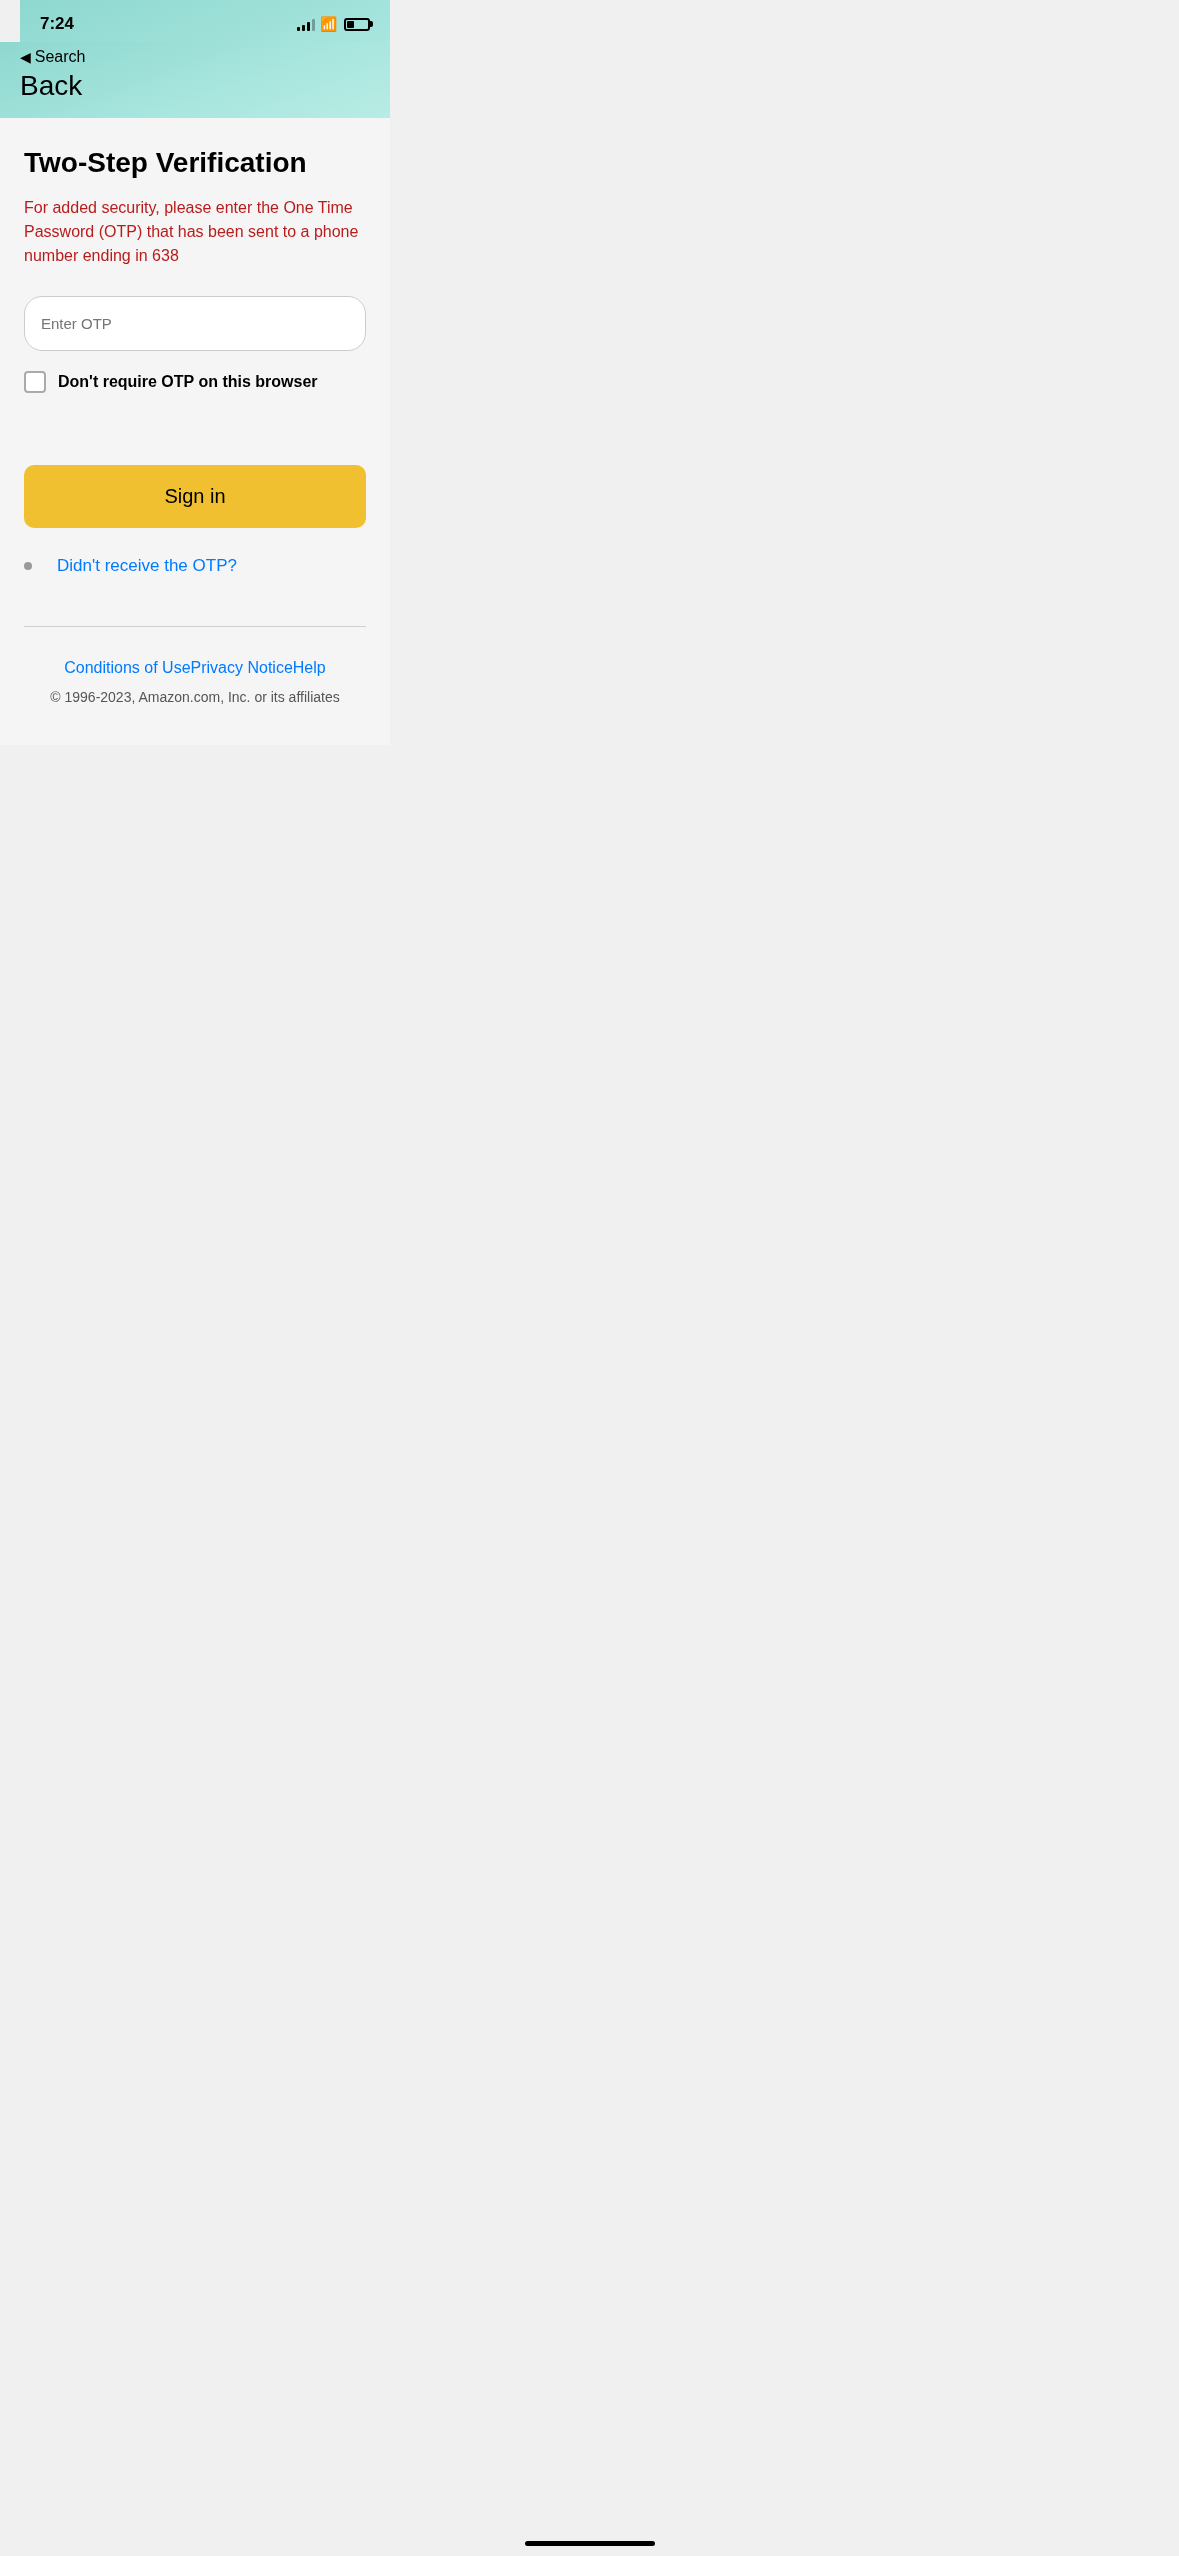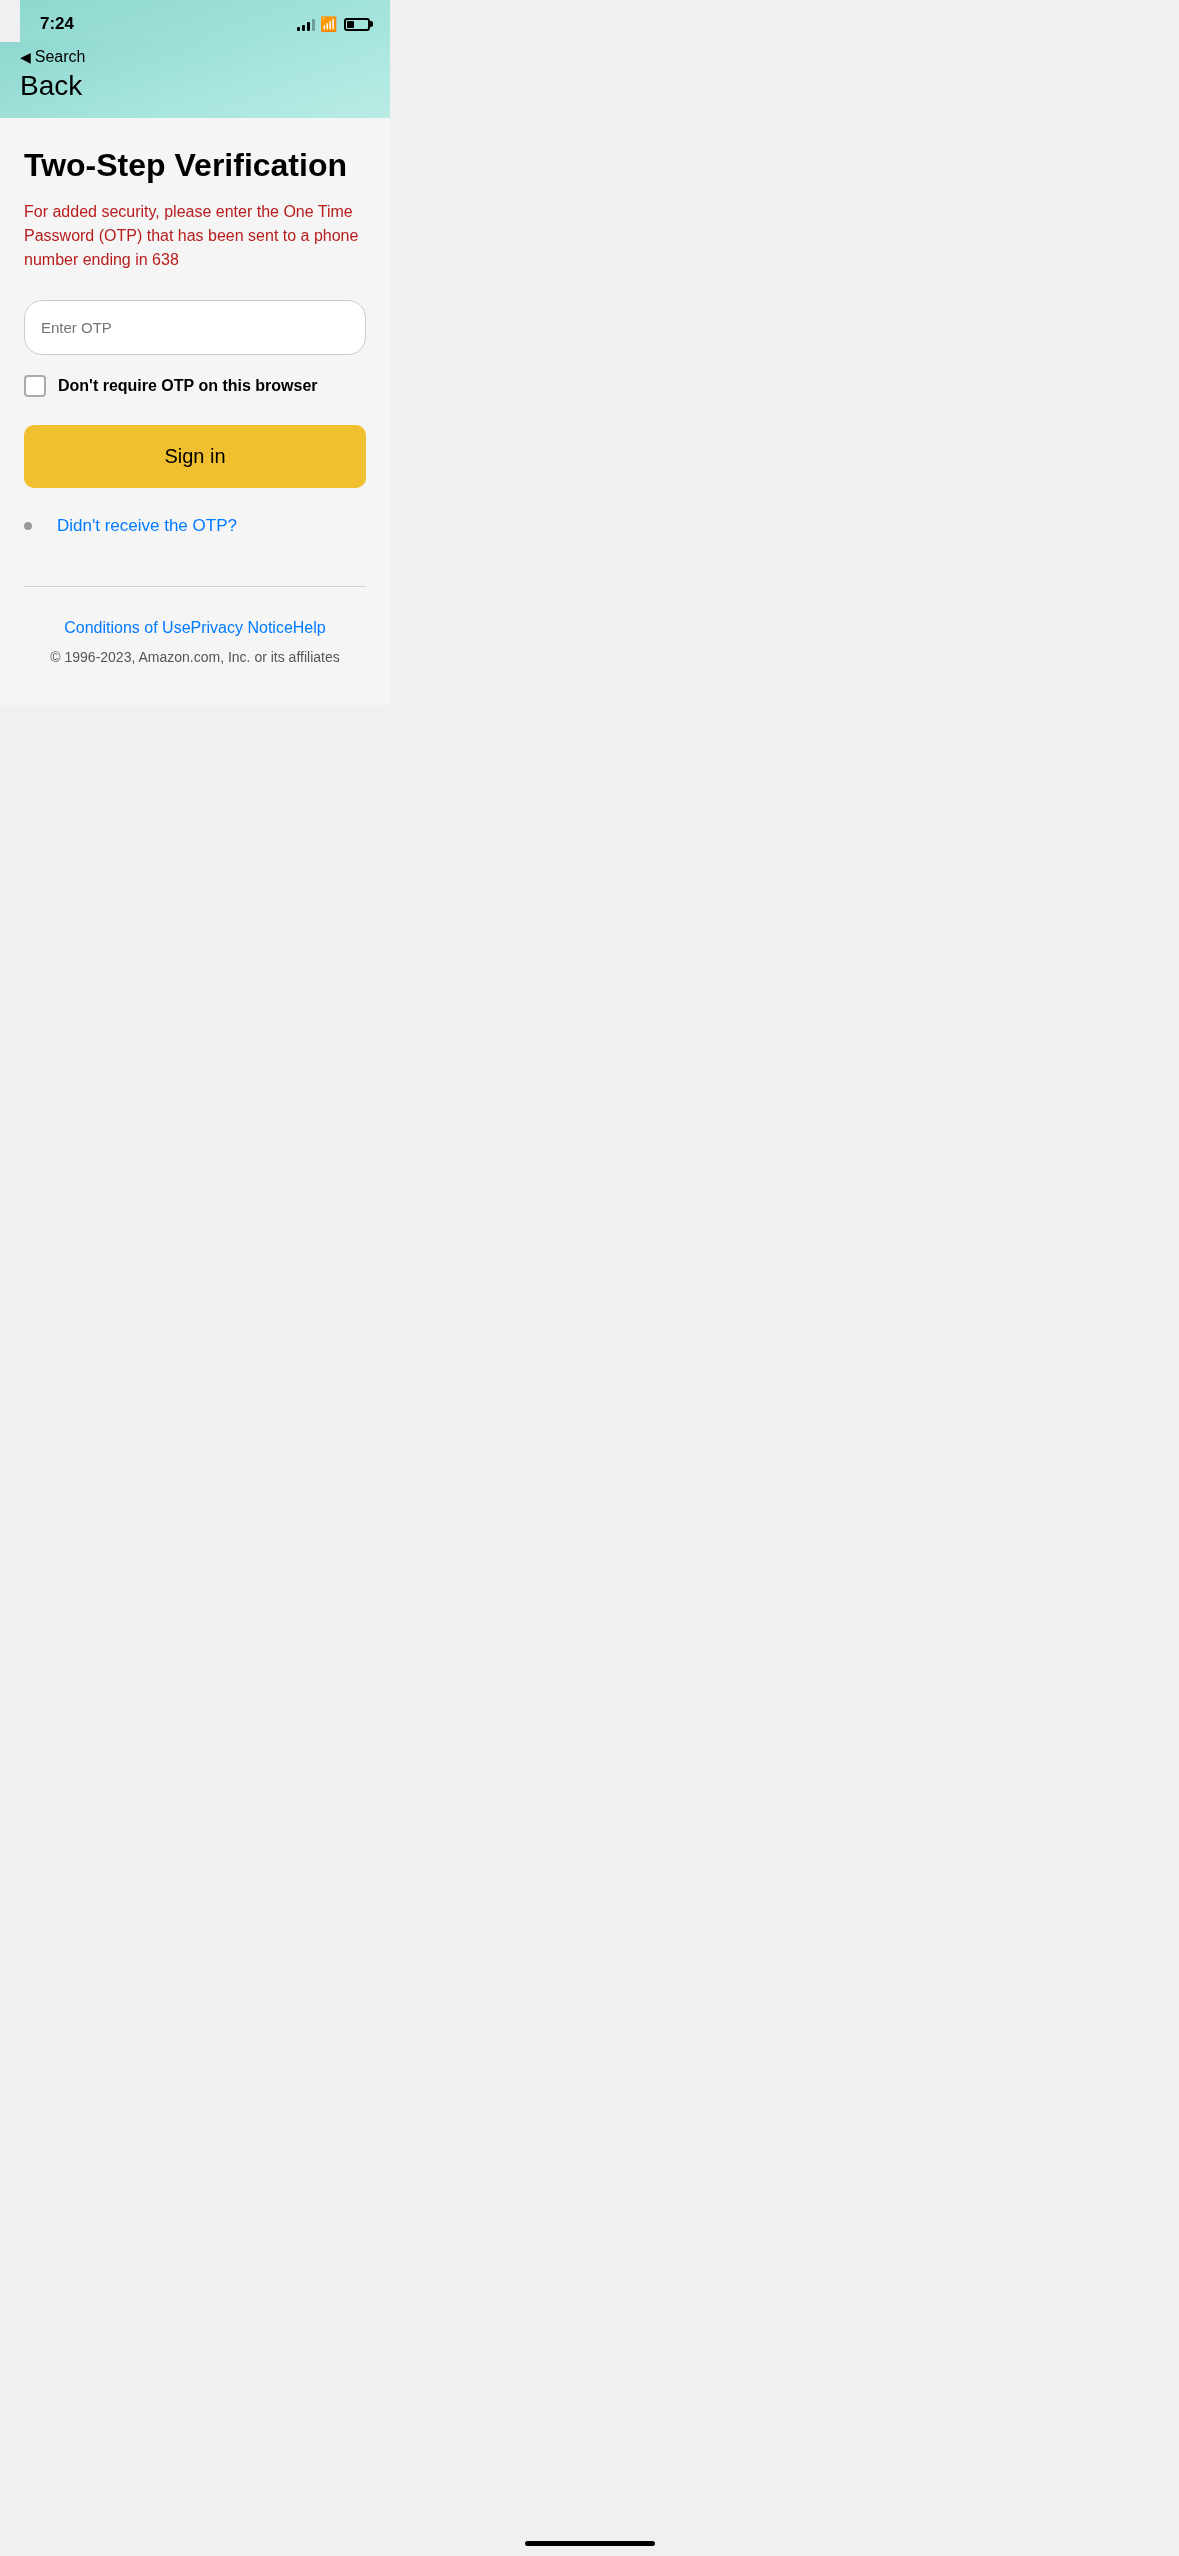--- a/index.html
+++ b/index.html
@@ -118,21 +118,21 @@
       cursor: pointer;
     }
 
     
     .main-content {
       background: #f5f5f5;
       padding: 28px 24px 40px 24px;
     }
 
     .page-title {
-      font-size: 32px;
+      font-size: 28px;
       font-weight: 700;
       color: #000;
       margin-bottom: 16px;
       line-height: 1.2;
     }
 
     .description {
       font-size: 16px;
       color: #b91c1c;
       line-height: 1.5;
@@ -181,20 +181,21 @@
       width: 100%;
       padding: 20px;
       background: #f0c030;
       border: none;
       border-radius: 10px;
       font-size: 20px;
       font-weight: 500;
       color: #000;
       cursor: pointer;
       margin-bottom: 28px;
+      margin-top: 44px;
     }
 
     
     .otp-link-row {
       display: flex;
       align-items: center;
       gap: 25px;
       margin-bottom: 50px;
     }
 

